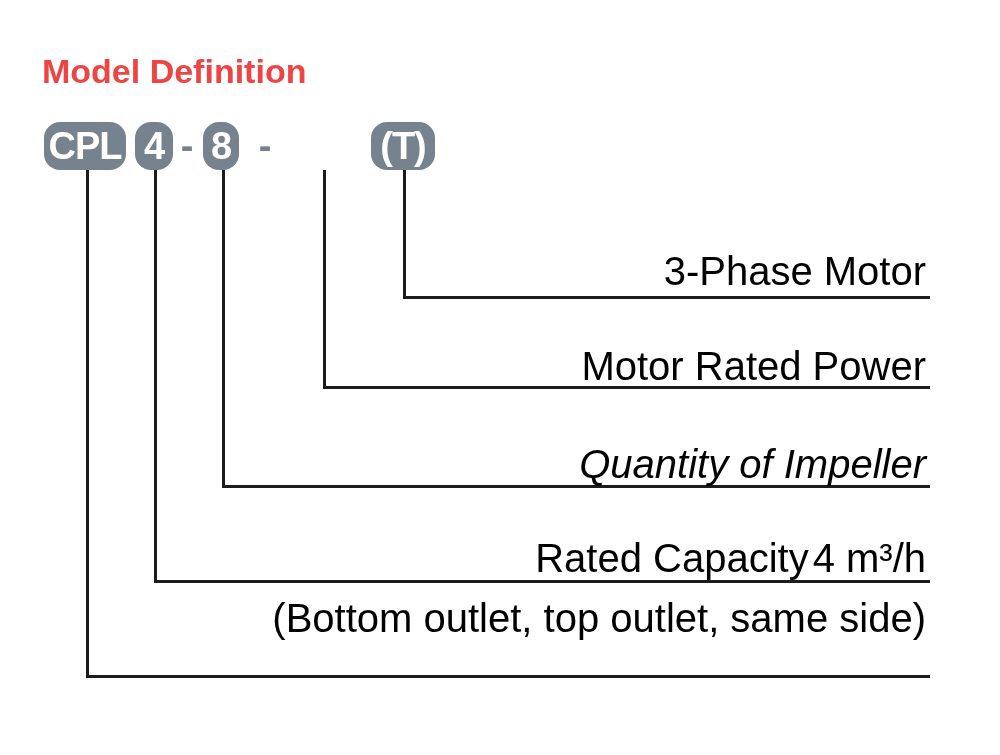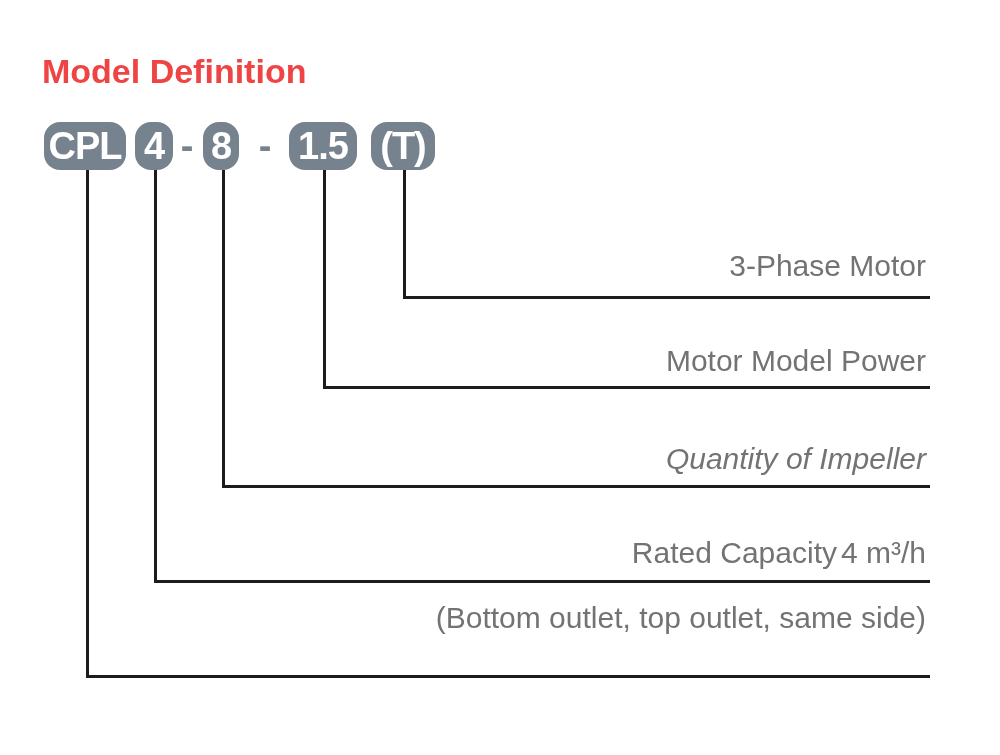--- a/index.html
+++ b/index.html
@@ -68,22 +68,22 @@
     box-sizing: border-box;
   }
   .conn-t   { left: 403px; width: 527px; height: 129px; }
   .conn-15  { left: 323px; width: 607px; height: 219px; }
   .conn-8   { left: 222px; width: 708px; height: 318px; }
   .conn-4   { left: 154px; width: 776px; height: 413px; }
   .conn-cpl { left: 86px;  width: 844px; height: 508px; }
   .callout {
     position: absolute;
     right: 74px;
-    font-size: 30px;
-    color: #737373;
+    font-size: 40px;
+    color: #000000;
     white-space: nowrap;
     line-height: 1.05;
   }
   .co-1 { top: 250px; }
   .co-2 { top: 345px; }
   .co-3 { top: 443px; font-style: italic; }
   .co-4 { top: 537px; }
   .co-5 { top: 600px; line-height: 36px; }
   .value-gap { margin-left: 4px; }
 </style>
@@ -92,32 +92,31 @@
 
 <div id="stage">
 
   <div class="page-title">Model Definition</div>
 
   <div class="code-box box-cpl">CPL</div>
   <div class="code-box box-4">4</div>
   <div class="dash dash-1">-</div>
   <div class="code-box box-8">8</div>
   <div class="dash dash-2">-</div>
-  <div class="code-box box-15">1.5</div>
   <div class="code-box box-t">(T)</div>
 
   <div class="connector conn-t"></div>
   <div class="connector conn-15"></div>
   <div class="connector conn-8"></div>
   <div class="connector conn-4"></div>
   <div class="connector conn-cpl"></div>
 
   <div class="callout co-1">3-Phase Motor</div>
 
-  <div class="callout co-2">Motor Model Power</div>
+  <div class="callout co-2">Motor Rated Power</div>
 
   <div class="callout co-3">Quantity of Impeller</div>
 
   <div class="callout co-4">
     <span>Rated Capacity</span><span class="value-gap">4 m³/h</span>
   </div>
 
   <div class="callout co-5">
     <div>(Bottom outlet, top outlet, same side)</div>
   </div>

